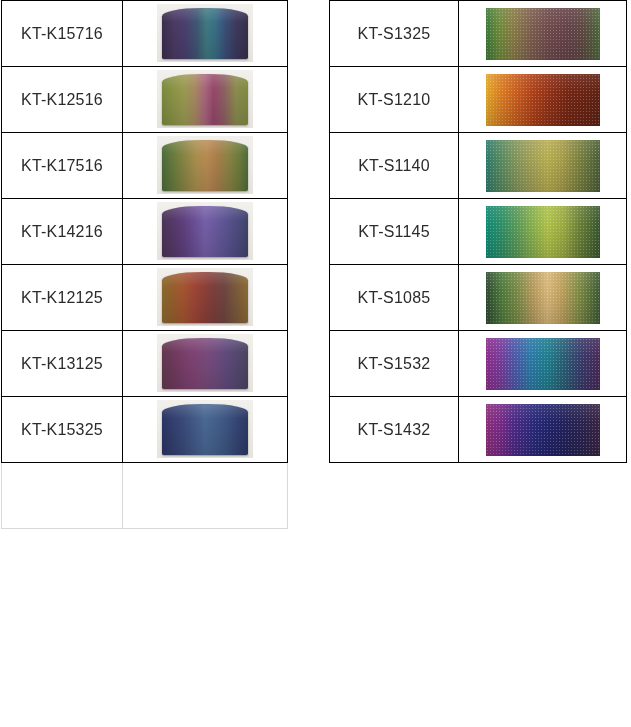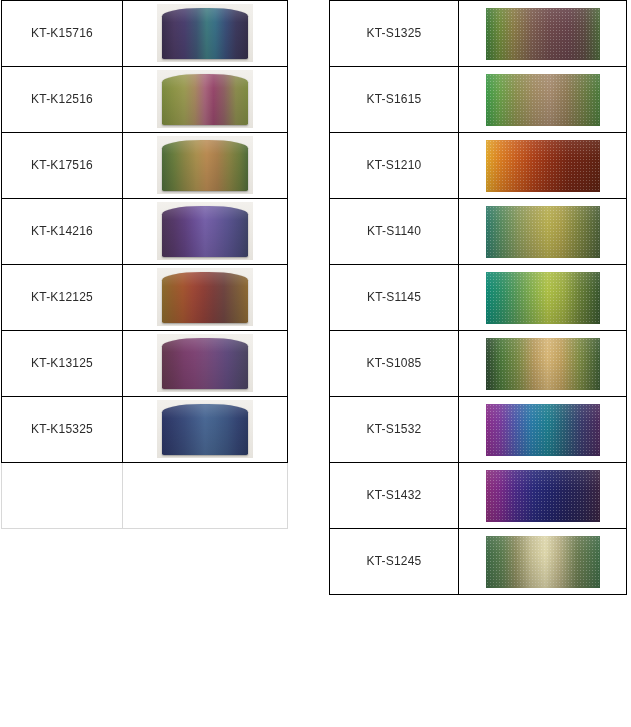--- a/index.html
+++ b/index.html
@@ -30,21 +30,21 @@
   #table-right td.code-cell{width:128px;}
   #table-right td.swatch-cell{width:167px;}
 
   
   #table-left tr.empty-row td{border-color:#d8d8d8;border-top-color:#000;}
   #table-left tr.empty-row td.code-cell{border-left-color:#d8d8d8;}
 
   .code-label{
     display:block;
     text-align:center;
-    font-size:12px;
+    font-size:16px;
     color:#2b2b2b;
     letter-spacing:.2px;
     line-height:1.1;
     font-family:"Liberation Sans", sans-serif;
   }
 
   
   .panel-wrap{
     position:relative;
     width:96px;height:58px;
@@ -203,33 +203,20 @@
             <div class="flat-wrap">
               <div class="flat" style="background: linear-gradient(90deg, rgb(63, 122, 58) 0%, rgb(111, 138, 60) 12%, rgb(138, 124, 71) 24%, rgb(125, 94, 80) 40%, rgb(110, 74, 76) 56%, rgb(102, 67, 74) 72%, rgb(93, 75, 67) 86%, rgb(78, 106, 60) 100%);">
                 <div class="grain"></div>
                 <div class="vsheen"></div>
               </div>
             </div>
           </td>
         </tr>
         <tr>
           <td class="code-cell">
-            <span class="code-label">KT-S1615</span>
-          </td>
-          <td class="swatch-cell">
-            <div class="flat-wrap">
-              <div class="flat" style="background: linear-gradient(90deg, rgb(63, 154, 74) 0%, rgb(106, 160, 74) 12%, rgb(138, 143, 78) 26%, rgb(160, 138, 98) 42%, rgb(165, 138, 110) 56%, rgb(143, 122, 86) 70%, rgb(109, 122, 68) 86%, rgb(75, 122, 60) 100%);">
-                <div class="grain"></div>
-                <div class="vsheen"></div>
-              </div>
-            </div>
-          </td>
-        </tr>
-        <tr>
-          <td class="code-cell">
             <span class="code-label">KT-S1210</span>
           </td>
           <td class="swatch-cell">
             <div class="flat-wrap">
               <div class="flat" style="background: linear-gradient(90deg, rgb(224, 166, 42) 0%, rgb(218, 127, 34) 12%, rgb(200, 94, 30) 26%, rgb(171, 63, 24) 42%, rgb(140, 47, 22) 58%, rgb(116, 38, 20) 72%, rgb(106, 36, 20) 86%, rgb(94, 34, 18) 100%);">
                 <div class="grain"></div>
                 <div class="vsheen"></div>
               </div>
             </div>
           </td>
@@ -286,33 +273,20 @@
             </div>
           </td>
         </tr>
         <tr>
           <td class="code-cell">
             <span class="code-label">KT-S1432</span>
           </td>
           <td class="swatch-cell">
             <div class="flat-wrap">
               <div class="flat" style="background: linear-gradient(90deg, rgb(138, 47, 122) 0%, rgb(122, 42, 134) 12%, rgb(74, 42, 134) 26%, rgb(42, 42, 122) 42%, rgb(34, 36, 106) 56%, rgb(36, 34, 90) 70%, rgb(42, 36, 80) 84%, rgb(58, 36, 66) 100%);">
-                <div class="grain"></div>
-                <div class="vsheen"></div>
-              </div>
-            </div>
-          </td>
-        </tr>
-        <tr>
-          <td class="code-cell">
-            <span class="code-label">KT-S1245</span>
-          </td>
-          <td class="swatch-cell">
-            <div class="flat-wrap">
-              <div class="flat" style="background: linear-gradient(90deg, rgb(63, 106, 70) 0%, rgb(90, 122, 78) 14%, rgb(138, 138, 94) 26%, rgb(196, 189, 146) 40%, rgb(221, 214, 171) 52%, rgb(182, 174, 132) 64%, rgb(106, 122, 80) 80%, rgb(63, 106, 70) 100%);">
                 <div class="grain"></div>
                 <div class="vsheen"></div>
               </div>
             </div>
           </td>
         </tr>
       </tbody>
   </table>
 
 </div>

